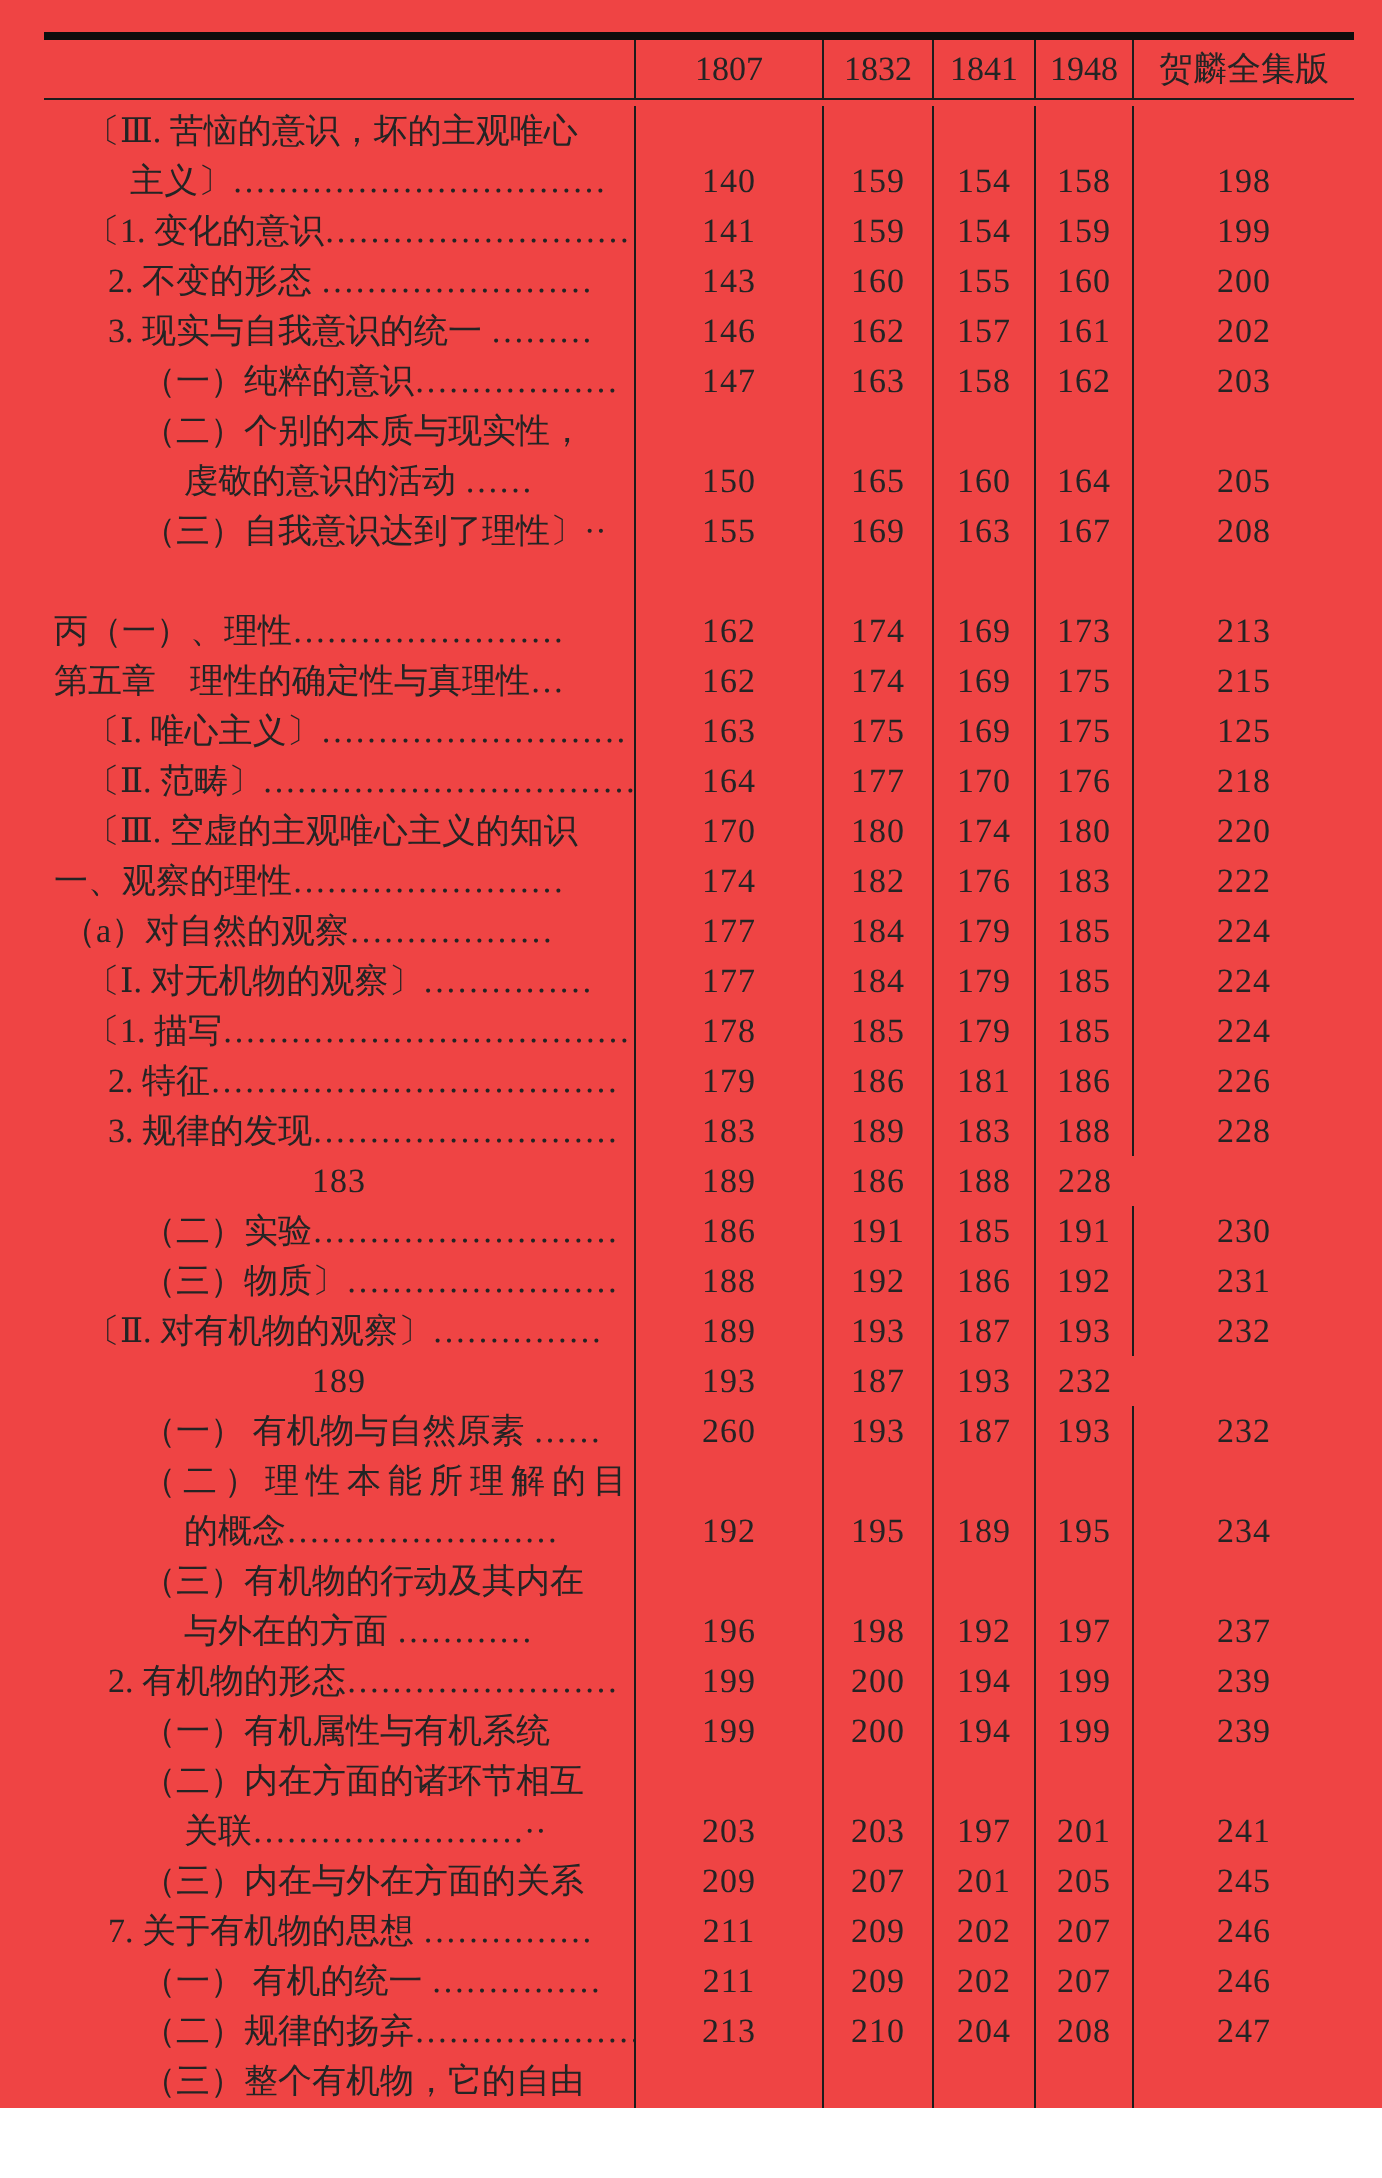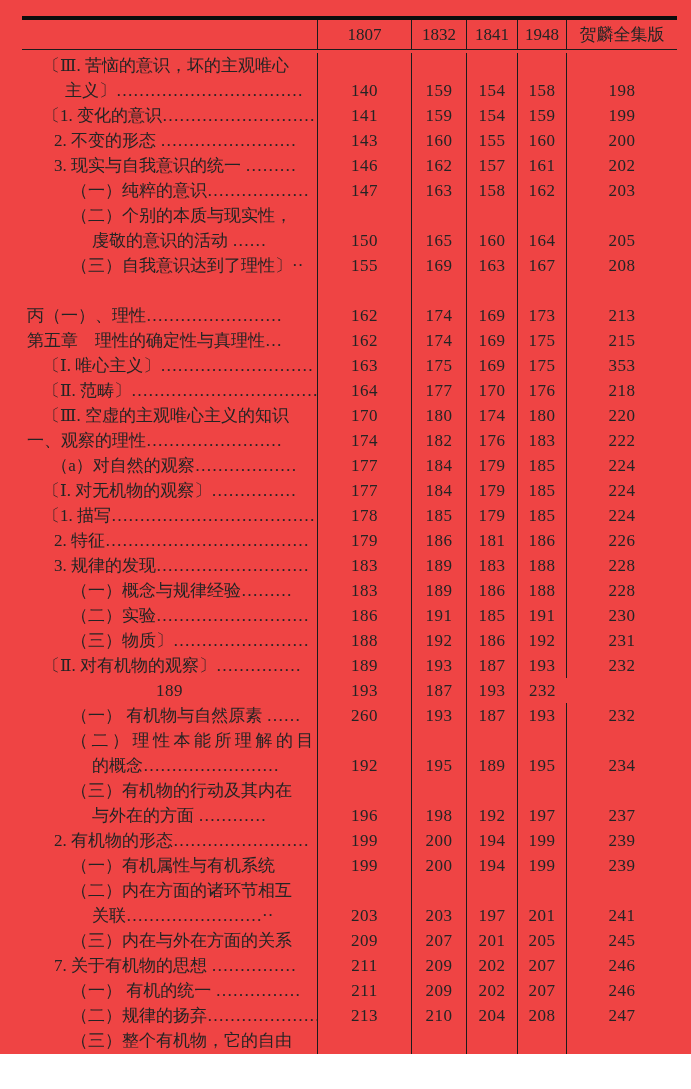--- a/index.html
+++ b/index.html
@@ -40,21 +40,21 @@
     overflow: hidden;
     white-space: nowrap;
     font-size: 17px;
   }
   .cell.last { border-right: none; }
   .hcell { text-align: center; font-size: 17px; }
   .ncell { text-align: center; letter-spacing: 0.5px; }
   .tcell { text-align: left; }
   
   .i0 { padding-left: 5px; }
-  .ia { padding-left: 9px; text-align: center; }
+  .ia { padding-left: 9px; }
   .i1 { padding-left: 21px; }
   .i2 { padding-left: 32px; }
   .i3 { padding-left: 49px; }
   .c1 { padding-left: 43px; }
   .c2 { padding-left: 70px; }
   .spread { letter-spacing: 3.5px; }
 </style>
 </head>
 <body>
 
@@ -164,21 +164,21 @@
           <div class="cell ncell">169</div>
           <div class="cell ncell">175</div>
           <div class="cell ncell last">215</div>
         </div>
         <div class="trow">
           <div class="cell tcell i1">〔Ⅰ. 唯心主义〕………………………</div>
           <div class="cell ncell">163</div>
           <div class="cell ncell">175</div>
           <div class="cell ncell">169</div>
           <div class="cell ncell">175</div>
-          <div class="cell ncell last">353</div>
+          <div class="cell ncell last">125</div>
         </div>
         <div class="trow">
           <div class="cell tcell i1">〔Ⅱ. 范畴〕……………………………</div>
           <div class="cell ncell">164</div>
           <div class="cell ncell">177</div>
           <div class="cell ncell">170</div>
           <div class="cell ncell">176</div>
           <div class="cell ncell last">218</div>
         </div>
         <div class="trow">
@@ -231,21 +231,20 @@
         </div>
         <div class="trow">
           <div class="cell tcell i2">3. 规律的发现………………………</div>
           <div class="cell ncell">183</div>
           <div class="cell ncell">189</div>
           <div class="cell ncell">183</div>
           <div class="cell ncell">188</div>
           <div class="cell ncell last">228</div>
         </div>
         <div class="trow">
-          <div class="cell tcell i3">（一）概念与规律经验………</div>
           <div class="cell ncell">183</div>
           <div class="cell ncell">189</div>
           <div class="cell ncell">186</div>
           <div class="cell ncell">188</div>
           <div class="cell ncell last">228</div>
         </div>
         <div class="trow">
           <div class="cell tcell i3">（二）实验………………………</div>
           <div class="cell ncell">186</div>
           <div class="cell ncell">191</div>

